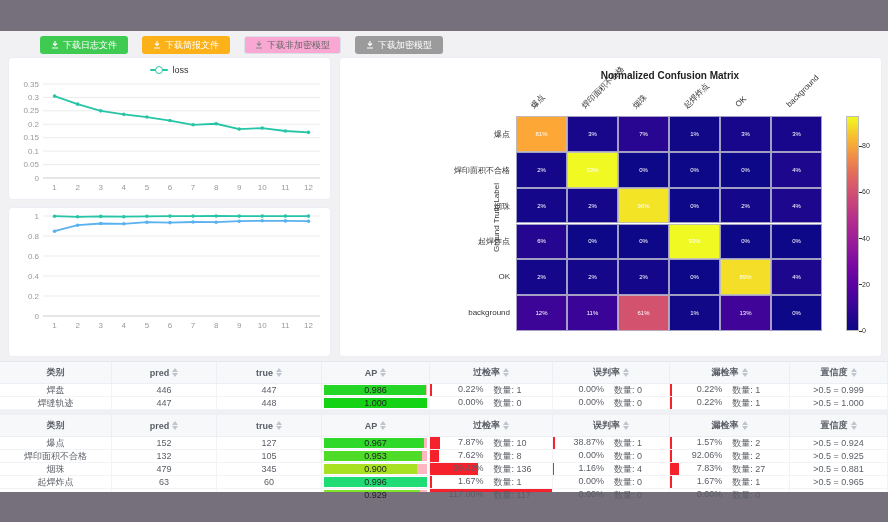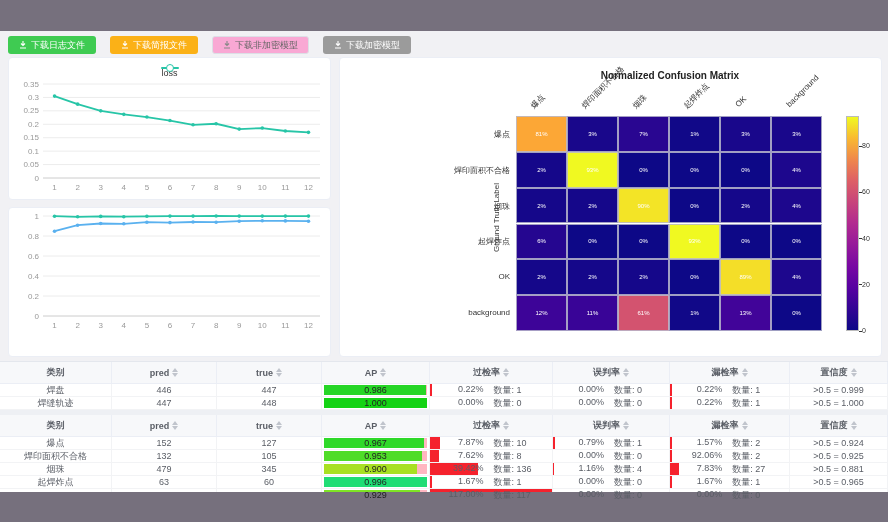--- a/index.html
+++ b/index.html
@@ -6,31 +6,31 @@
   body{width:888px;height:522px;position:relative;overflow:hidden;
        font-family:"Liberation Sans","DejaVu Sans",sans-serif;background:#f1f1f4;}
   .band{position:absolute;left:0;width:888px;background:#76707d;}
   #band-top{top:0;height:31px;}
   #band-bottom{top:492px;height:30px;}
   
   #toolbar{position:absolute;left:8px;top:36px;display:flex;gap:14px;align-items:center;}
   .btn{height:18px;display:inline-flex;align-items:center;gap:4px;padding:0 10px;
        border-radius:3px;font-size:9px;border:1px solid transparent;cursor:pointer;white-space:nowrap;}
   .btn svg{display:block;}
-  .btn.success{background:#3fcb52;color:#fff;}
+  .btn.success{background:#3fcb52;color:#fff;margin-left:32px;}
   .btn.warning{background:#fbb117;color:#fff;}
   .btn.plain{background:#f9a8d4;color:#666;border-color:#dcdfe6;}
   .btn.disabled{background:#9b9b9b;color:#fff;}
   
   .card{position:absolute;background:#fff;border:1px solid #ebeef5;border-radius:4px;box-sizing:border-box;}
   #card-loss{left:8px;top:57px;width:323px;height:143px;}
   #card-map{left:8px;top:207px;width:323px;height:150px;}
   #card-cm{left:339px;top:57px;width:543px;height:300px;}
   .legend-row{display:flex;justify-content:center;gap:16px;margin-top:6px;height:12px;}
-  .legend-item{display:flex;align-items:center;gap:4px;font-size:9px;color:#333;cursor:pointer;flex-direction:column;}
+  .legend-item{display:flex;align-items:center;gap:4px;font-size:9px;color:#333;cursor:pointer;}
   .legend-mark{position:relative;width:18px;height:8px;}
   .legend-mark .lline{position:absolute;left:0;top:3px;width:18px;height:2px;border-radius:1px;}
   .legend-mark .ldot{position:absolute;left:5px;top:0;width:6px;height:6px;border-radius:50%;
                      background:#fff;border:1px solid;}
   
   #cm-title{position:absolute;left:130px;top:12px;width:400px;text-align:center;
             font-size:10px;font-weight:bold;color:#222;}
   #cm-grid{position:absolute;left:176px;top:58px;width:306px;height:215px;}
   .cm-cell{position:absolute;box-sizing:border-box;border:1px solid rgba(186,186,204,.85);
            display:flex;align-items:center;justify-content:center;font-size:6px;color:#fff;}
@@ -462,21 +462,21 @@
       <div class="td">
         <div class="pct-bar" style="width: 7.87%;"></div>
         <div class="pct-wrap">
           <span class="pct-val">7.87%</span>
           <span class="pct-cnt">数量: 10</span>
         </div>
       </div>
       <div class="td">
         <div class="pct-bar" style="width: 2px;"></div>
         <div class="pct-wrap">
-          <span class="pct-val">0.79%</span>
+          <span class="pct-val">38.87%</span>
           <span class="pct-cnt">数量: 1</span>
         </div>
       </div>
       <div class="td">
         <div class="pct-bar" style="width: 1.57%;"></div>
         <div class="pct-wrap">
           <span class="pct-val">1.57%</span>
           <span class="pct-cnt">数量: 2</span>
         </div>
       </div>

